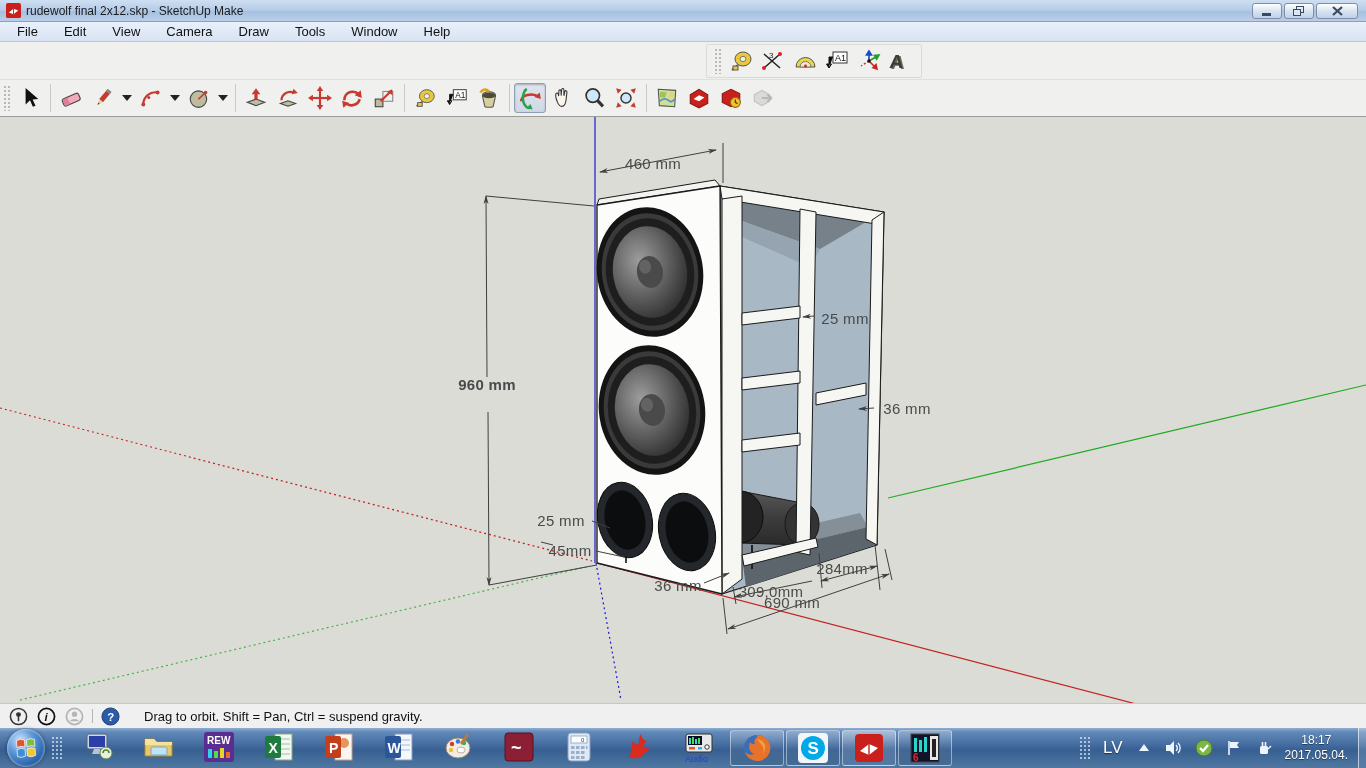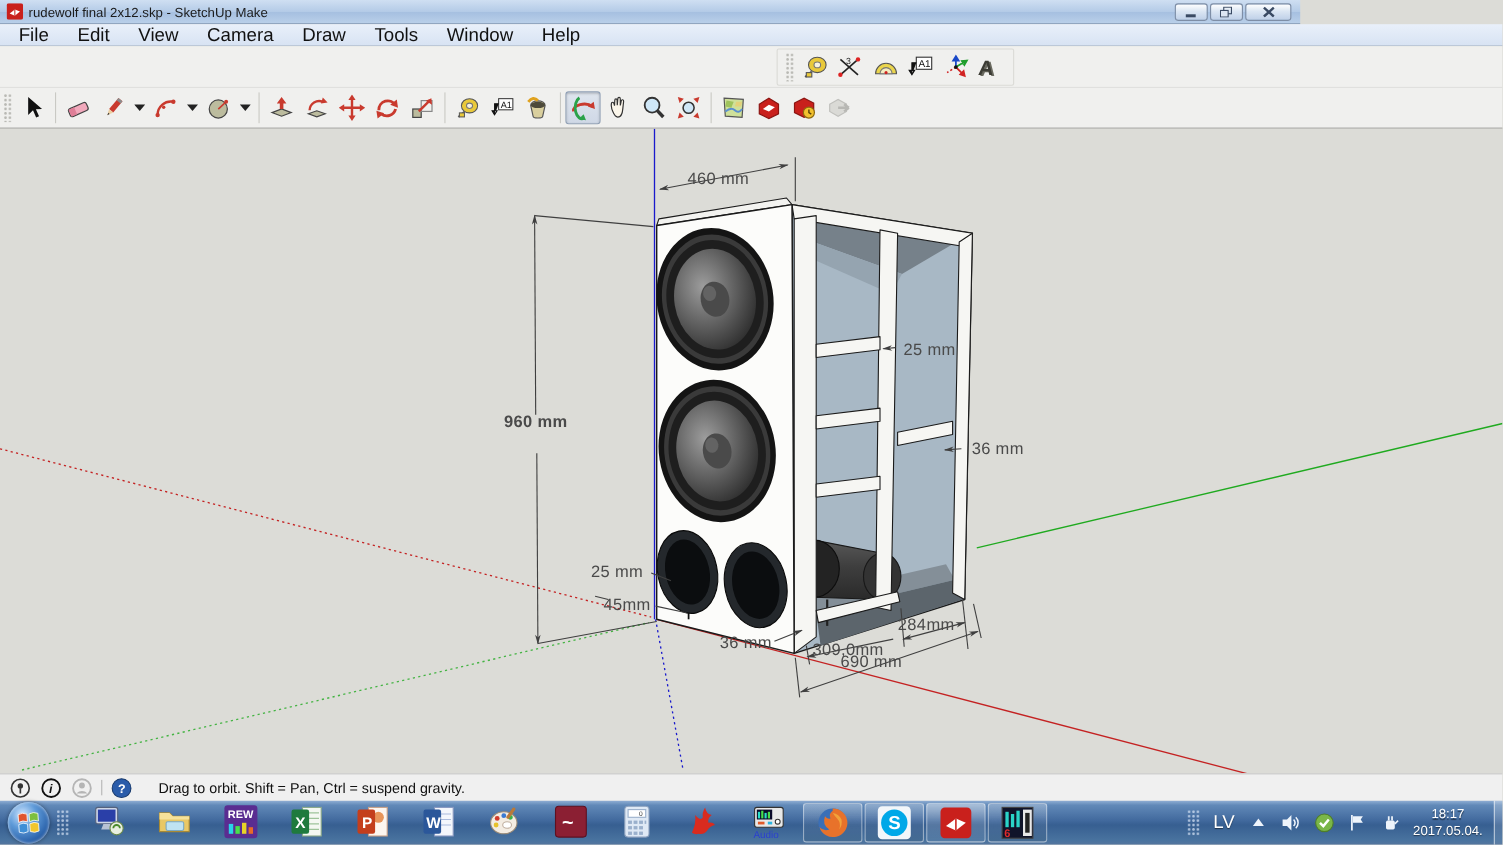--- a/index.html
+++ b/index.html
@@ -1,34 +1,34 @@
 <!DOCTYPE html>
 <html><head>
 <meta charset="utf-8">
 <style>
   * { margin:0; padding:0; box-sizing:border-box; }
   html,body { width:1366px; height:768px; overflow:hidden; font-family:"Liberation Sans",sans-serif; }
   body { position:relative; background:#dcdcd7; }
 
   
-  .titlebar { position:absolute; left:0; top:0; width:1182px; height:22px;
+  .titlebar { position:absolute; left:0; top:0; width:1366px; height:22px;
     background:linear-gradient(180deg,#cfdff2 0%,#b4cbe7 50%,#a5bfe0 51%,#b9cfe9 100%);
     border-bottom:1px solid #8aa0bd; display:flex; align-items:center;text-align:right; }
   .titlebar .app-ico { width:15px; height:15px; margin:0 5px 0 6px; }
   .titlebar .ttl { font-size:12px; color:#1b1b1b; }
   .winbtns { position:absolute; right:8px; top:3px; display:flex; gap:2px; }
   .wbtn { width:30px; height:16px; border:1px solid #7e8ea6; border-radius:3px;
     background:linear-gradient(#ffffff,#dbe6f3 45%,#bfd0e8); display:flex; align-items:center; justify-content:center; }
   .wbtn.close { width:42px; }
 
   
   .menubar { position:absolute; left:0; top:22px; width:1366px; height:20px;
     background:linear-gradient(#e9f0fa,#d8e3f3); border-bottom:1px solid #b9c6d8;
     display:flex; align-items:center; padding-left:4px; }
-  .menuitem { font-size:17px; color:#111; padding:0 13px; height:20px; line-height:20px; cursor:default; }
+  .menuitem { font-size:13px; color:#111; padding:0 13px; height:20px; line-height:20px; cursor:default; }
 
   
   .tbrow1 { position:absolute; left:0; top:42px; width:1366px; height:38px; background:#f0f0ee; border-bottom:1px solid #e0e0de; }
   .tbrow2 { position:absolute; left:0; top:80px; width:1366px; height:37px; background:#f0f0ee; border-bottom:1px solid #9b9b98; display:flex; align-items:center; }
   .grip { width:8px; height:26px; margin:0 3px;
     background-image:radial-gradient(circle,#b9b9b4 1px,transparent 1.3px);
     background-size:4px 4px; }
   .tbtn { width:32px; height:30px; display:flex; align-items:center; justify-content:center; border:1px solid transparent; border-radius:3px; }
   .tbtn.small { width:16px; }
   .tbtn.active { border-color:#8f9fb5; background:linear-gradient(#dfe5ee,#cfd8e6); box-shadow:inset 0 1px 2px rgba(0,0,0,.25); }

